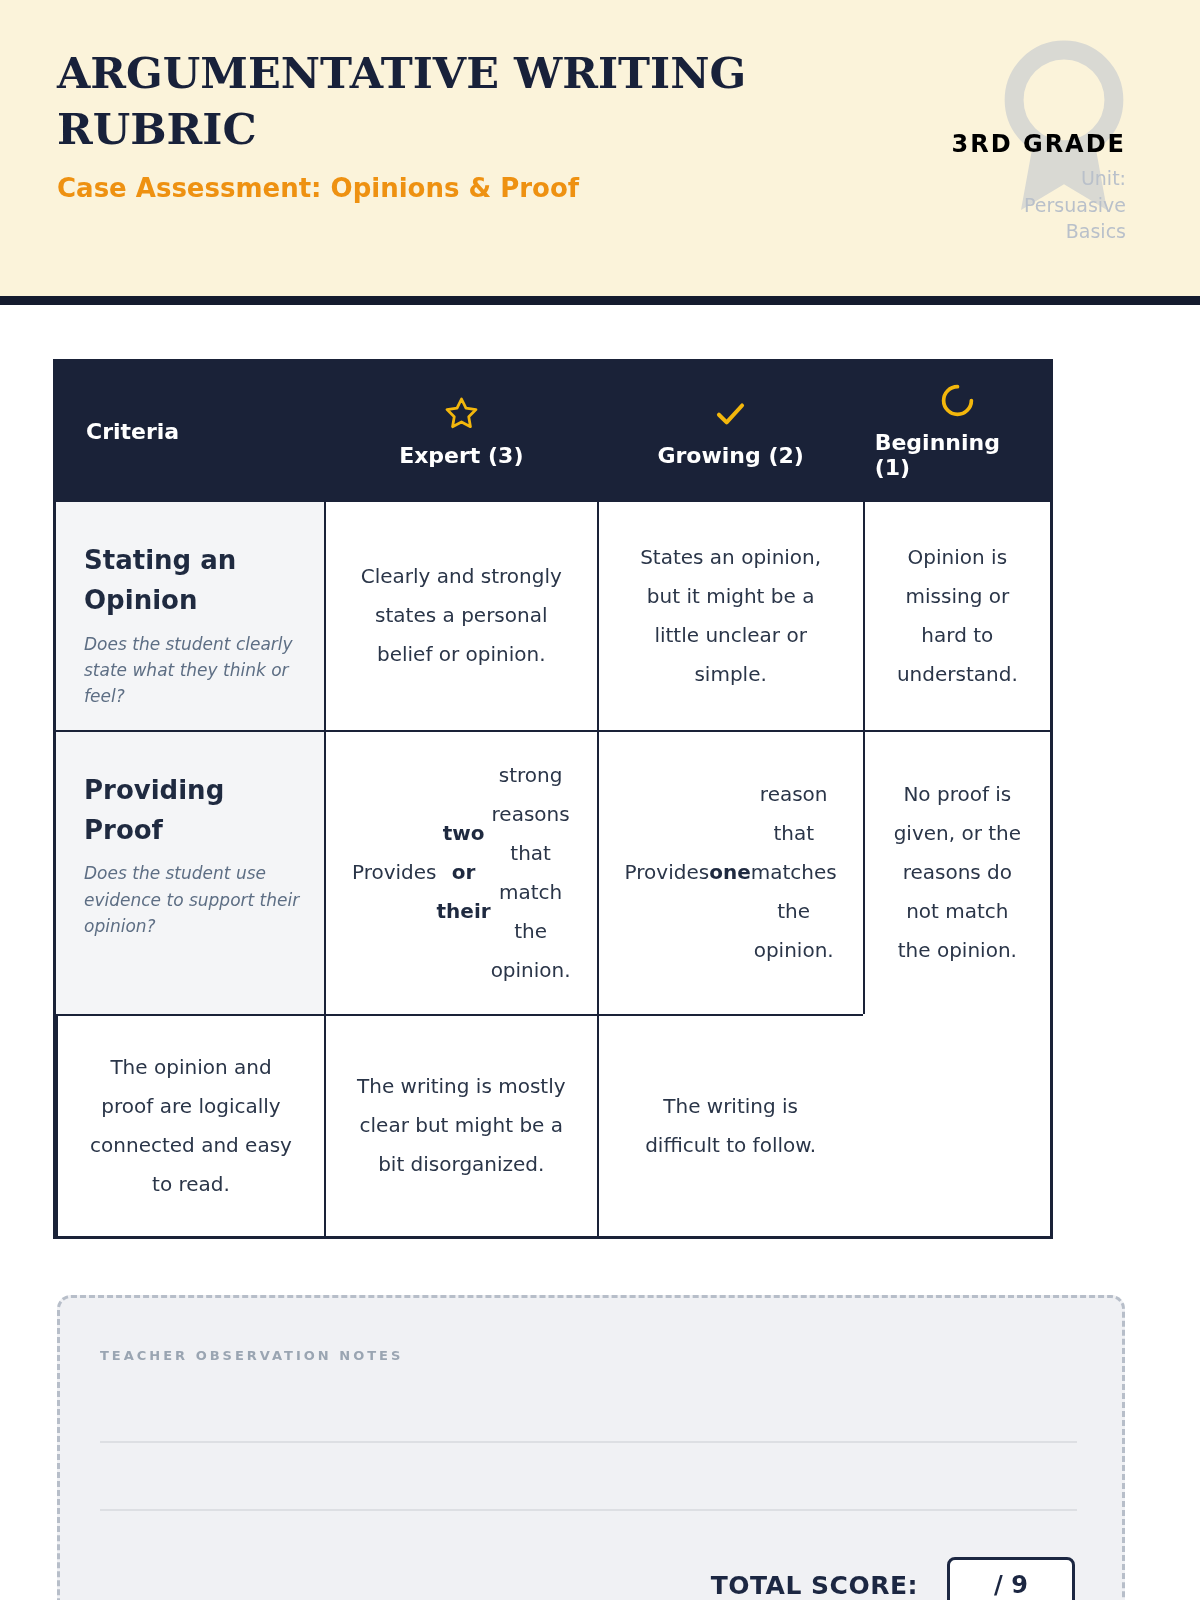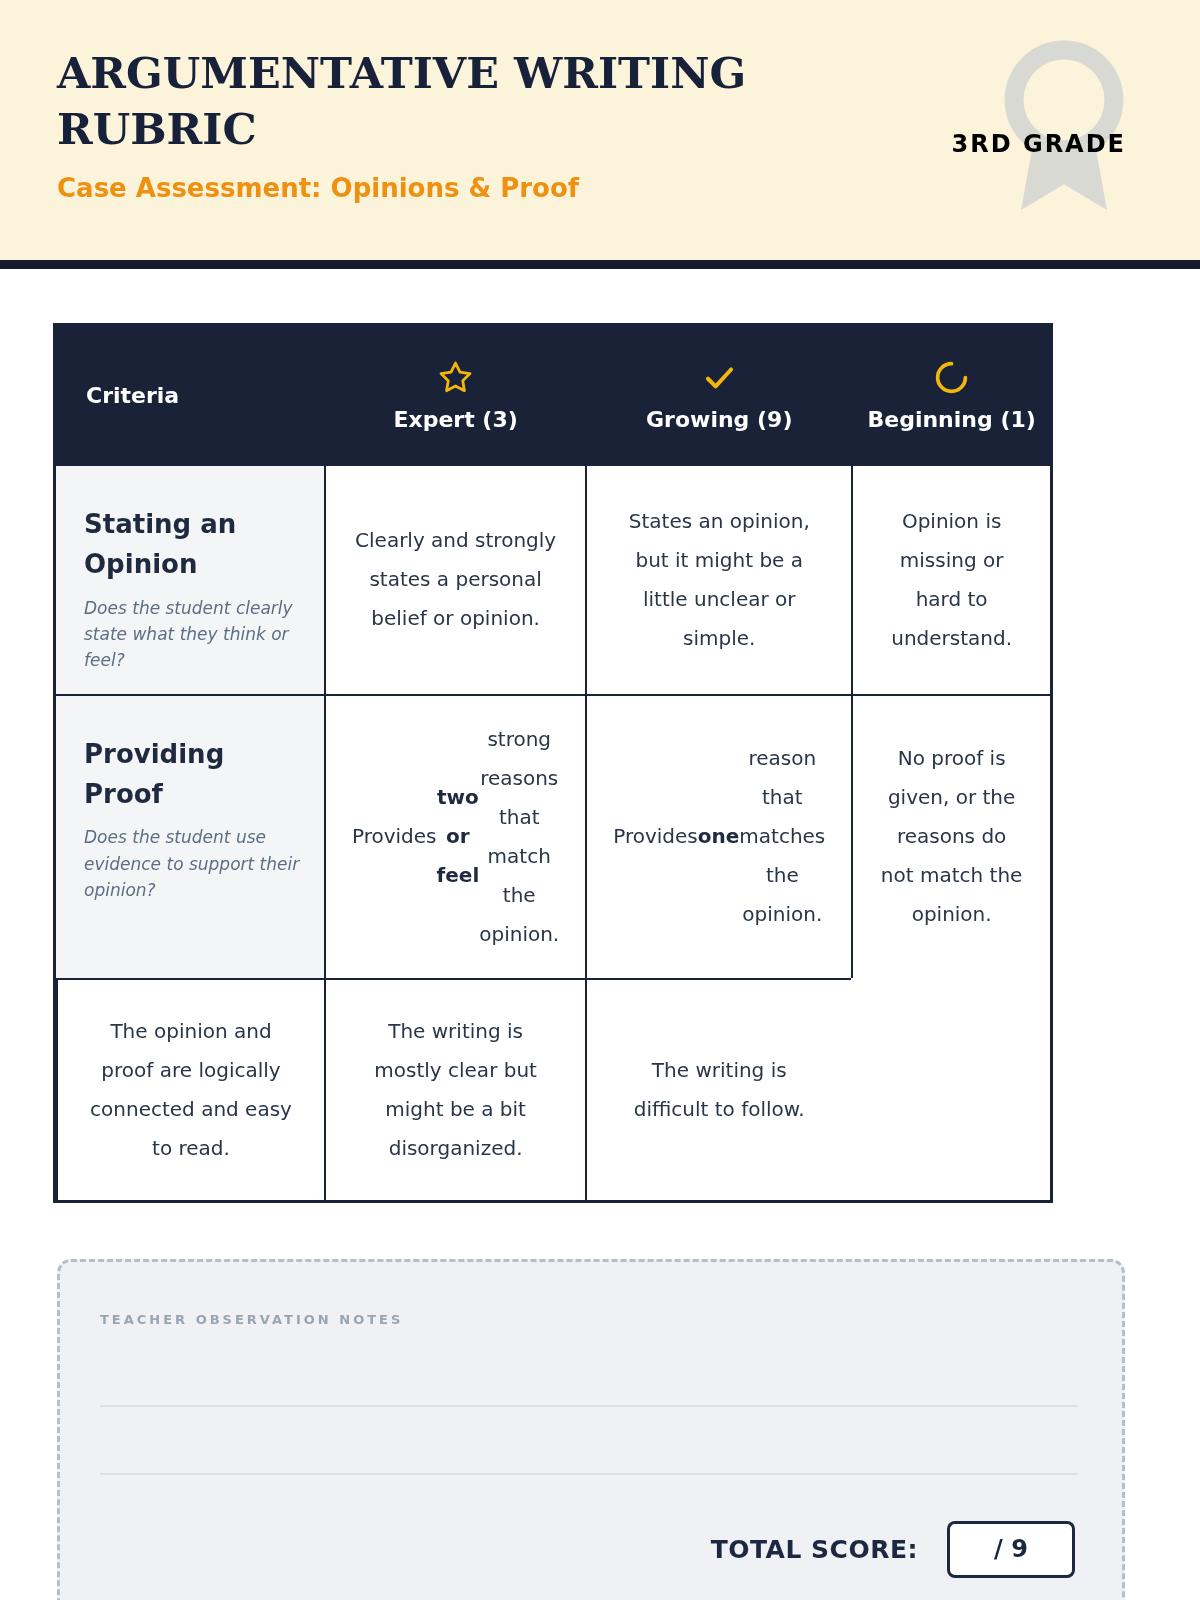--- a/index.html
+++ b/index.html
@@ -13,21 +13,21 @@
   }
   *{margin:0;padding:0;box-sizing:border-box;}
   html,body{width:1200px;}
   body{
     width:1200px;height:1600px;background:#ffffff;
     font-family:"DejaVu Sans","Liberation Sans",sans-serif;
     color:var(--navy);
   }
 
   
-  .header{position:relative;height:260px;background:var(--cream);padding:46px 60px 0 57px;overflow:hidden;}
+  .header{position:relative;height:296px;background:var(--cream);padding:46px 60px 0 57px;overflow:hidden;}
   .title{
     font-family:"DejaVu Serif","Liberation Serif",serif;
     font-weight:700;font-size:43px;line-height:1.3;color:#18213a;max-width:740px;
     position:relative;z-index:2;
   }
   .subtitle{margin-top:15px;font-size:26px;font-weight:700;color:var(--orange);position:relative;z-index:2;}
   .ribbon-icon{position:absolute;top:26px;right:50px;width:172px;height:196px;z-index:1;}
   .grade-block{position:absolute;top:130px;right:74px;text-align:right;z-index:3;}
   .grade{font-size:24px;font-weight:700;letter-spacing:2px;color:#000000;}
   .unit{margin-top:7px;font-size:19px;line-height:1.4;color:#b9c0ca;max-width:152px;margin-left:auto;}
@@ -92,20 +92,21 @@
   <span class="ribbon-icon">
     <svg viewBox="0 0 100 112" width="172" height="196">
       <path d="M33 62 L25 106 L50 91 L75 106 L67 62 Z" fill="#d9d9d3"></path>
       <circle cx="50" cy="42" r="29" fill="#fbf3da" stroke="#d9d9d3" stroke-width="11"></circle>
     </svg>
   </span>
   <h1 class="title">ARGUMENTATIVE WRITING RUBRIC</h1>
   <div class="subtitle">Case Assessment: Opinions &amp; Proof</div>
   <div class="grade-block">
     <div class="grade">3RD GRADE</div>
+    <div class="unit">Unit: Persuasive Basics</div>
   </div>
 </header>
 <div class="header-rule"></div>
 
 <div class="rtable">
 
   <div class="cell th th-criteria col0">
     <div class="th-label">Criteria</div>
   </div>
   <div class="cell th">
@@ -115,21 +116,21 @@
       </svg>
     </span>
     <div class="th-label">Expert (3)</div>
   </div>
   <div class="cell th">
     <span class="hicon">
       <svg viewBox="0 0 24 24" width="37" height="37" fill="none" stroke="#f3b70c" stroke-width="2.6" stroke-linecap="round" stroke-linejoin="round">
         <path d="M4.5 12.8l5 5L19.5 6.8"></path>
       </svg>
     </span>
-    <div class="th-label">Growing (9)</div>
+    <div class="th-label">Growing (2)</div>
   </div>
   <div class="cell th">
     <span class="hicon">
       <svg viewBox="0 0 24 24" width="37" height="37" fill="none" stroke="#f3b70c" stroke-width="2.4" stroke-linecap="round">
         <path d="M12 3a9 9 0 1 0 9 9"></path>
       </svg>
     </span>
     <div class="th-label">Beginning (1)</div>
   </div>
 
@@ -138,21 +139,21 @@
     <div class="crit-q">Does the student clearly state what they think or feel?</div>
   </div>
   <div class="cell body-cell">Clearly and strongly states a personal belief or opinion.</div>
   <div class="cell body-cell">States an opinion, but it might be a little unclear or simple.</div>
   <div class="cell body-cell">Opinion is missing or hard to understand.</div>
 
   <div class="cell col0 crit-cell">
     <div class="crit-name">Providing Proof</div>
     <div class="crit-q">Does the student use evidence to support their opinion?</div>
   </div>
-  <div class="cell body-cell">Provides <strong>two or feel</strong> strong reasons that match the opinion.</div>
+  <div class="cell body-cell">Provides <strong>two or their</strong> strong reasons that match the opinion.</div>
   <div class="cell body-cell">Provides <strong>one</strong> reason that matches the opinion.</div>
   <div class="cell body-cell">No proof is given, or the reasons do not match the opinion.</div>
 
   <div class="cell body-cell">The opinion and proof are logically connected and easy to read.</div>
   <div class="cell body-cell">The writing is mostly clear but might be a bit disorganized.</div>
   <div class="cell body-cell">The writing is difficult to follow.</div>
 
 </div>
 
 <div class="notes">

